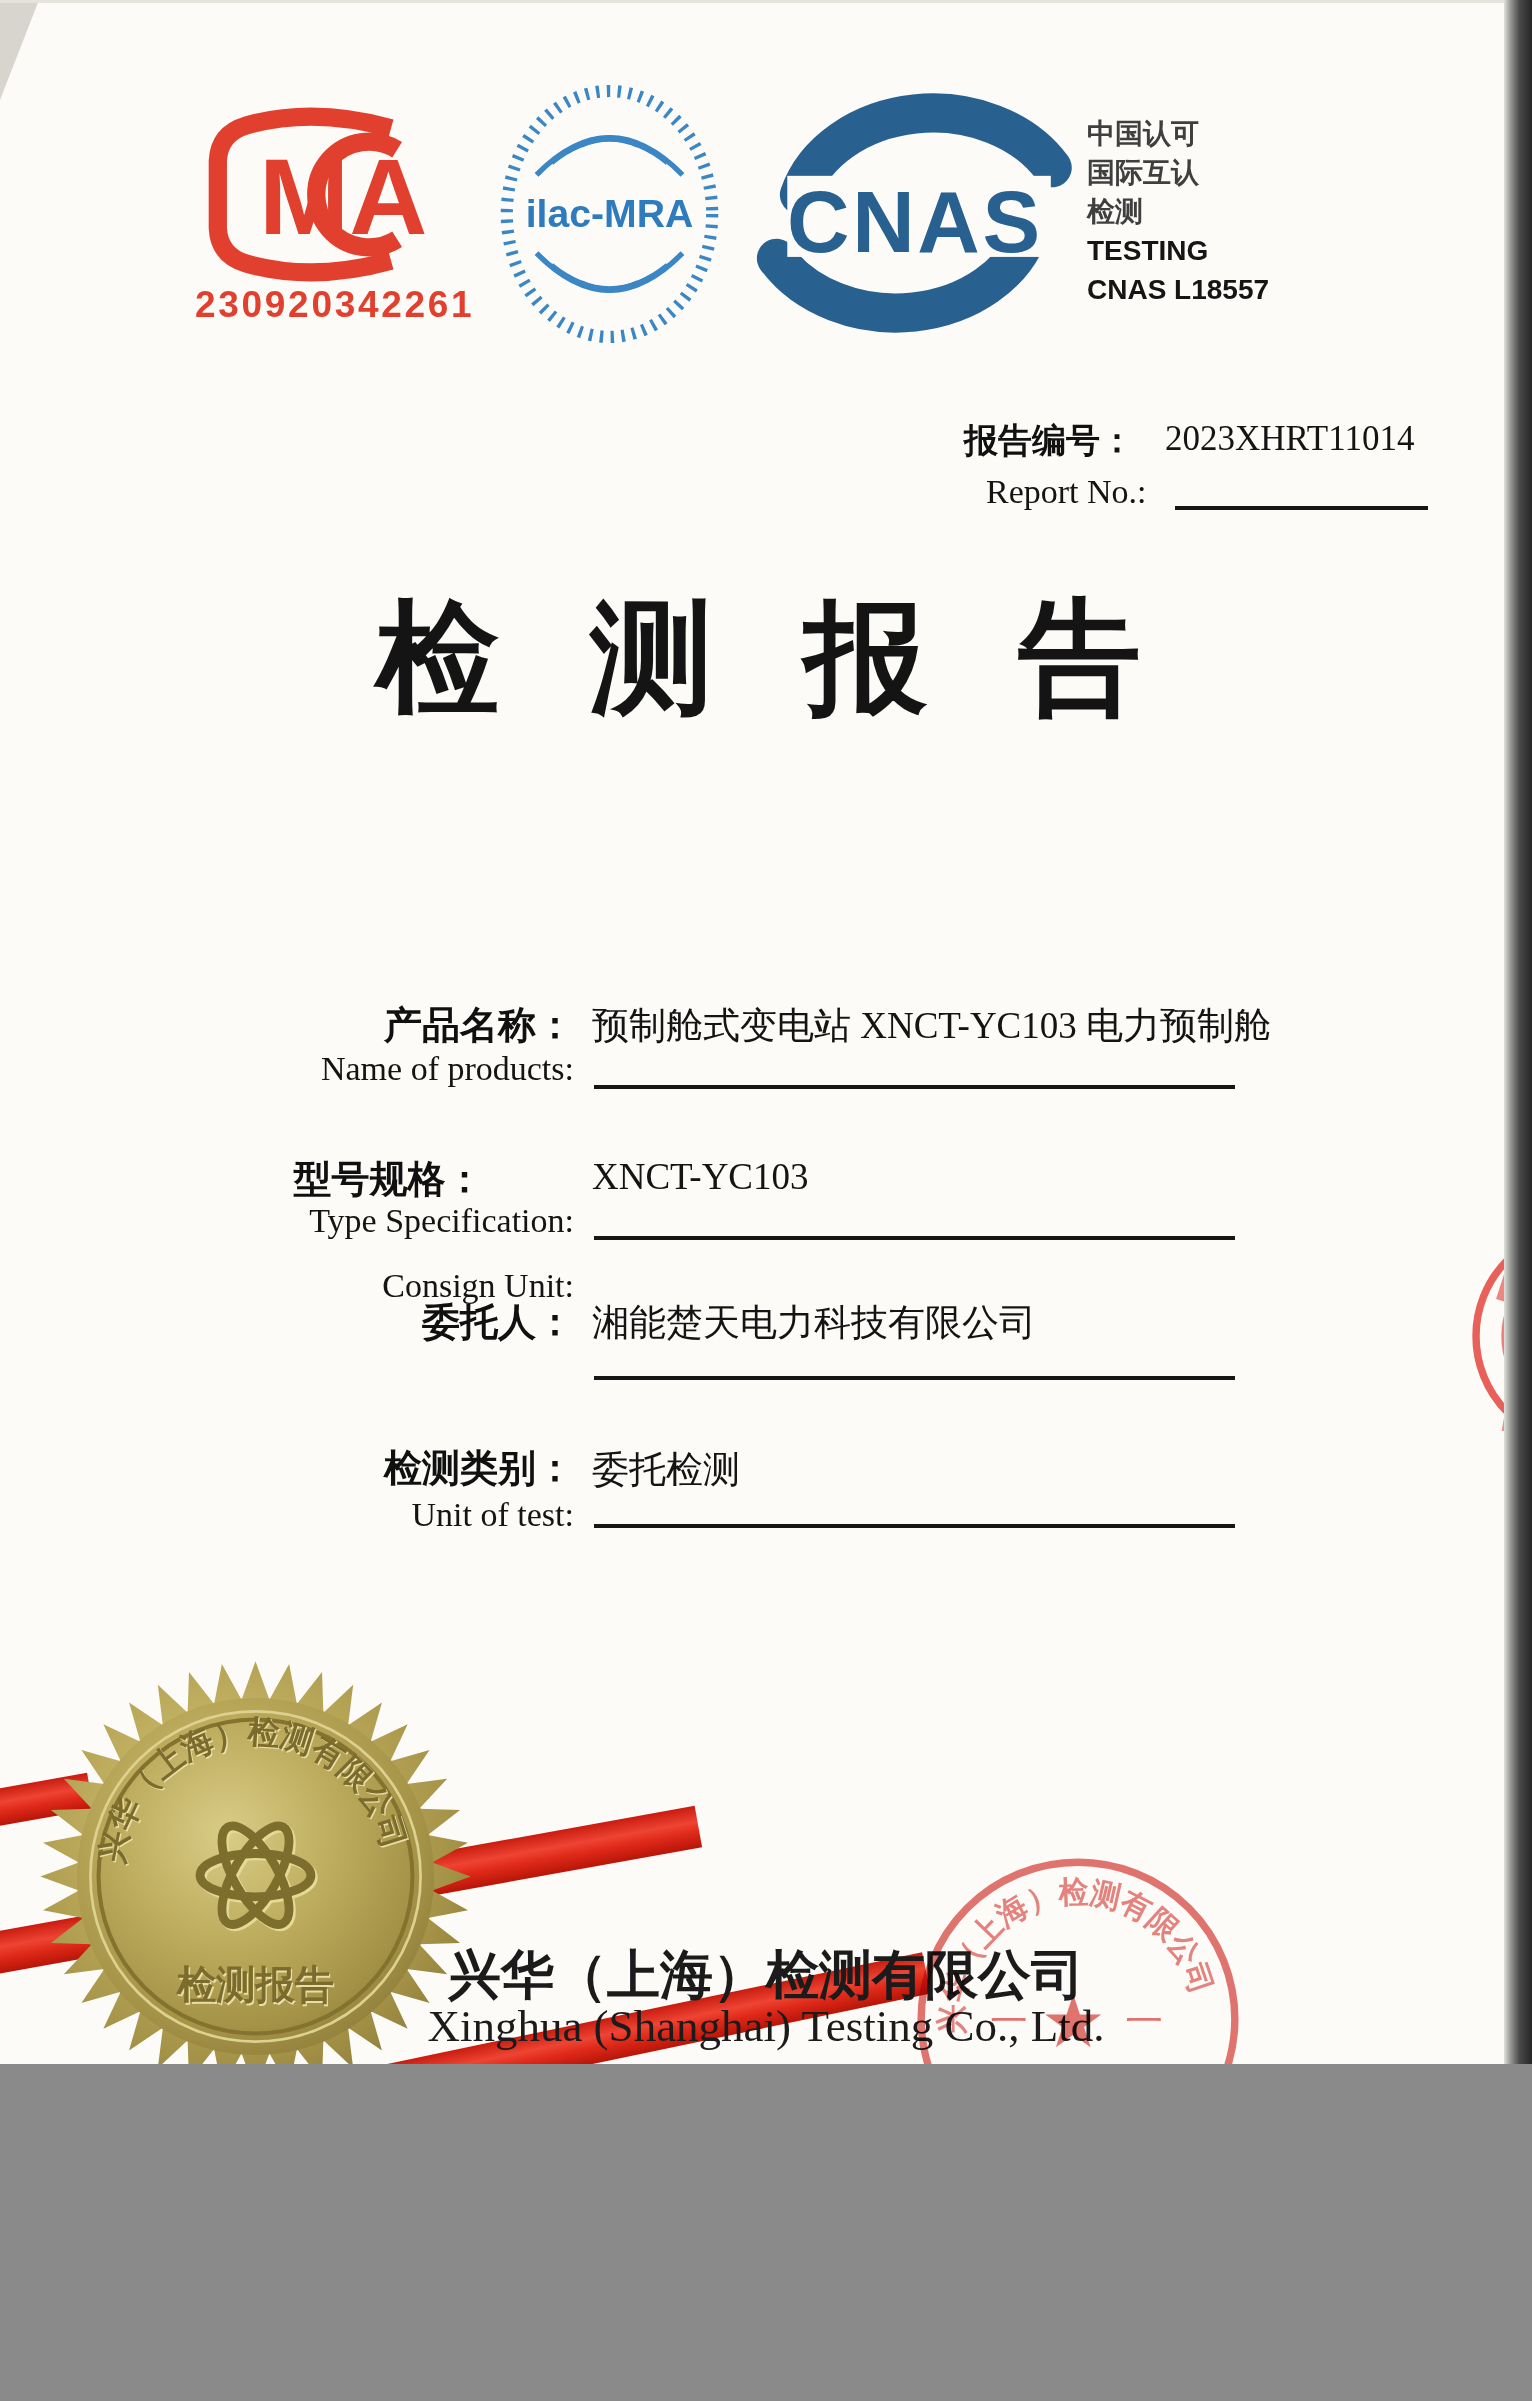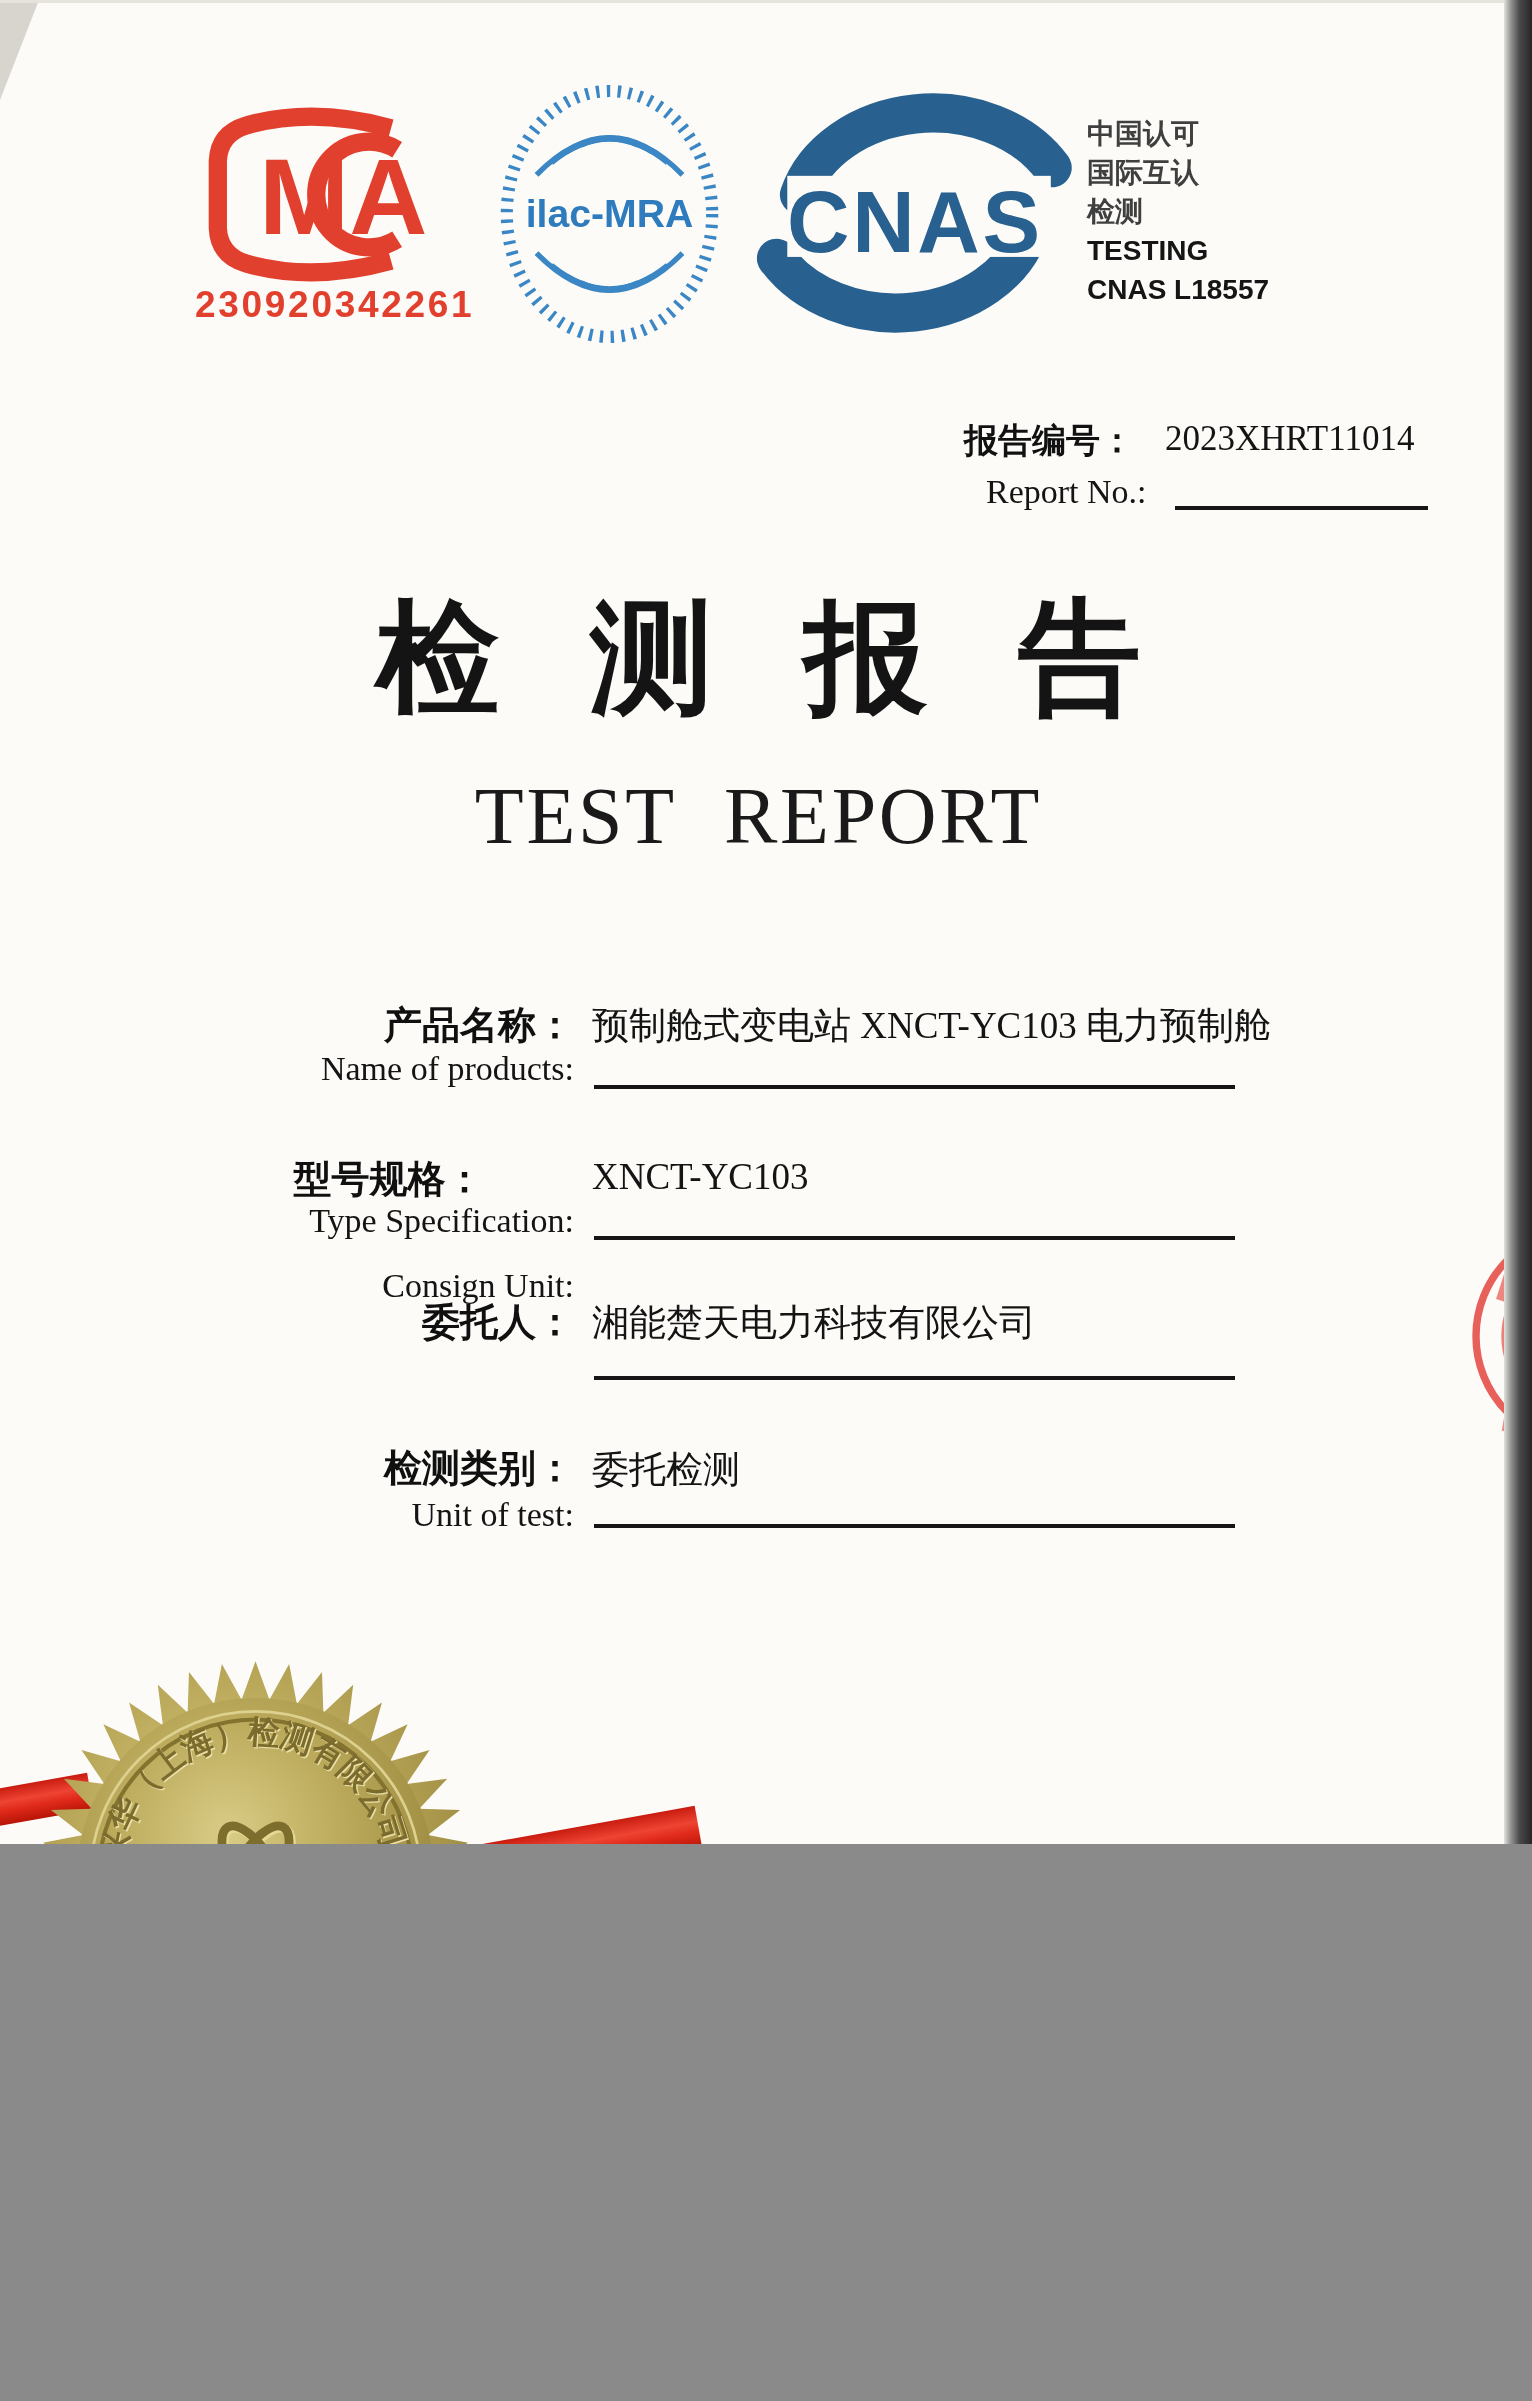--- a/index.html
+++ b/index.html
@@ -1,16 +1,16 @@
 <!DOCTYPE html>
 <html style="font-size:10.8px"><head>
 <meta charset="utf-8">
 <style>
   html,body{margin:0;padding:0;background:#8a8a8a;}
-  #page{position:relative;width:1532px;height:1844px;background:#fcfbf8;overflow:hidden;
+  #page{position:relative;width:1532px;height:2064px;background:#fcfbf8;overflow:hidden;
         font-family:"Liberation Sans",sans-serif;}
   .abs{position:absolute;}
   
   #cma-num{font-weight:bold;font-size:37px;letter-spacing:2.7px;color:#e2402e;}
   #accred-lines div{font-size:28px;line-height:39px;font-weight:bold;color:#3f3f3f;}
   #accred-lines div.en{color:#151515;}
   
   .zh-label{font-weight:bold;color:#111;}
   .serif{font-family:"Liberation Serif",serif;}
   #repno-zh{font-size:34px;}
@@ -96,21 +96,20 @@
   <div class="abs serif" id="repno-val" style="left:1165px;top:419px;">2023XHRT11014</div>
   <div class="abs serif" id="repno-en" style="left:986px;top:473px;">Report No.:</div>
   <div class="abs underline" style="left:1175px;top:506px;width:253px;"></div>
 
   <div class="abs" id="title-zh" style="left:8px;top:596px;width:1501px;">
     <span>检</span>
     <span>测</span>
     <span>报</span>
     <span>告</span>
   </div>
-  <div class="abs serif" id="title-en" style="left:8px;top:771px;width:1501px;">TEST REPORT</div>
 
   <div class="abs f-zh" style="top:1000px;">产品名称：</div>
   <div class="abs f-val serif" style="top:1001px;">预制舱式变电站 XNCT-YC103 电力预制舱</div>
   <div class="abs f-en serif" style="top:1050px;">Name of products:</div>
   <div class="abs underline f-line" style="top:1085px;"></div>
 
   <div class="abs f-zh" style="top:1154px;text-align:center;">型号规格：</div>
   <div class="abs f-val serif" style="top:1155px;">XNCT-YC103</div>
   <div class="abs f-en serif" style="top:1202px;">Type Specification:</div>
   <div class="abs underline f-line" style="top:1236px;"></div>

